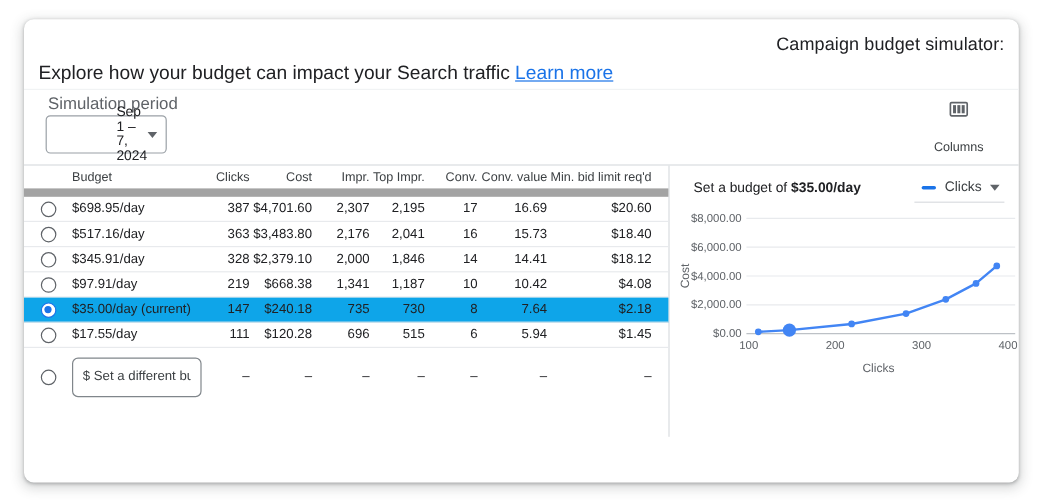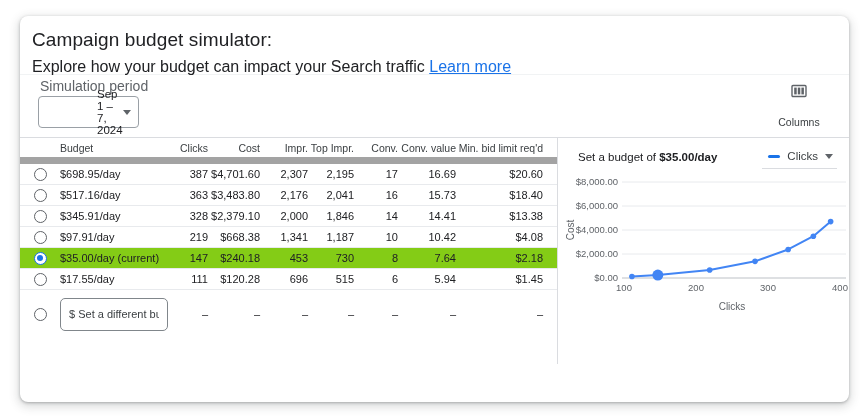--- a/index.html
+++ b/index.html
@@ -6,21 +6,21 @@
   html, body { width: 868px; height: 419px; background: #fff; overflow: hidden;
     font-family: "Liberation Sans", sans-serif; color: #202124; }
 
   .card { position: absolute; left: 20px; top: 16px; width: 829px; height: 386px;
     background: #fff; border-radius: 8px; overflow: hidden;
     box-shadow: 0 1px 3px rgba(60,64,67,.35), 0 3px 10px 2px rgba(60,64,67,.18); }
 
   
   .card-header { position: absolute; top: 0; left: 0; right: 0; height: 59px;
     padding: 13px 12px 0 12px; border-bottom: 1px solid #f1f3f4; }
-  .page-title { font-size: 19px; color: #202124; letter-spacing: .1px; }
+  .page-title { font-size: 15px; color: #202124; letter-spacing: .1px; text-align: right; }
   .page-subtitle { margin-top: 7px; font-size: 16px; color: #202124; }
   a.link { color: #1a73e8; text-decoration: underline; cursor: pointer; }
 
   
   .toolbar { position: absolute; top: 59px; left: 0; right: 0; height: 62px; }
   .field-label { position: absolute; left: 20px; top: 3px; font-size: 14px; color: #5f6368; }
   .select-box { position: absolute; left: 18px; top: 21px; width: 101px; height: 32px;
     border: 1px solid #9aa0a6; border-radius: 4px; display: flex; align-items: center;
     padding: 0 8px 0 10px; font-size: 11.5px; color: #202124; cursor: pointer; background: #fff; }
   .select-box .grow { flex: 1; margin-left: 48px; }
@@ -36,21 +36,21 @@
   .chart-pane { flex: 1; position: relative; }
 
   
   .grid-row { display: grid; grid-template-columns: 40px 104px 44px 52px 48px 46px 44px 58px 1fr; }
   .thead { height: 26px; border-bottom: 7px solid #a3a3a3; align-items: end; padding-bottom: 3px; }
   .hcell { font-size: 10.5px; color: #3c4043; text-align: right; line-height: 1.15; }
   .hcell.left { text-align: left; }
   .hcell.last { padding-right: 14px; }
   .trow { height: 21px; align-items: center; border-bottom: 1px solid #e8eaed;
     font-size: 11px; cursor: pointer; }
-  .trow.selected { background: #84cc16; }
+  .trow.selected { background: #0ea5e9; }
   .cell { text-align: right; white-space: nowrap; }
   .cell.budget { text-align: left; }
   .cell.last { padding-right: 14px; }
   .radio { width: 13px; height: 13px; border: 1.5px solid #5f6368; border-radius: 50%;
     justify-self: center; position: relative; background: #fff; }
   .radio.checked { border-color: #1a73e8; }
   .radio.checked::after { content: ""; position: absolute; left: 2px; top: 2px;
     width: 6px; height: 6px; border-radius: 50%; background: #1a73e8; }
   .trow.custom { height: 48px; border-bottom: none; }
   .budget-input { grid-column: 2; width: 108px; height: 33px; border: 1px solid #80868b;
@@ -146,39 +146,39 @@
           </div>
           <div class="grid-row trow">
             <span class="radio"></span>
             <span class="cell budget">$345.91/day</span>
             <span class="cell">328</span>
             <span class="cell">$2,379.10</span>
             <span class="cell">2,000</span>
             <span class="cell">1,846</span>
             <span class="cell">14</span>
             <span class="cell">14.41</span>
-            <span class="cell last">$13.38</span>
+            <span class="cell last">$18.12</span>
           </div>
           <div class="grid-row trow">
             <span class="radio"></span>
             <span class="cell budget">$97.91/day</span>
             <span class="cell">219</span>
             <span class="cell">$668.38</span>
             <span class="cell">1,341</span>
             <span class="cell">1,187</span>
             <span class="cell">10</span>
             <span class="cell">10.42</span>
             <span class="cell last">$4.08</span>
           </div>
           <div class="grid-row trow selected">
             <span class="radio checked"></span>
             <span class="cell budget">$35.00/day (current)</span>
             <span class="cell">147</span>
             <span class="cell">$240.18</span>
-            <span class="cell">453</span>
+            <span class="cell">735</span>
             <span class="cell">730</span>
             <span class="cell">8</span>
             <span class="cell">7.64</span>
             <span class="cell last">$2.18</span>
           </div>
           <div class="grid-row trow">
             <span class="radio"></span>
             <span class="cell budget">$17.55/day</span>
             <span class="cell">111</span>
             <span class="cell">$120.28</span>

